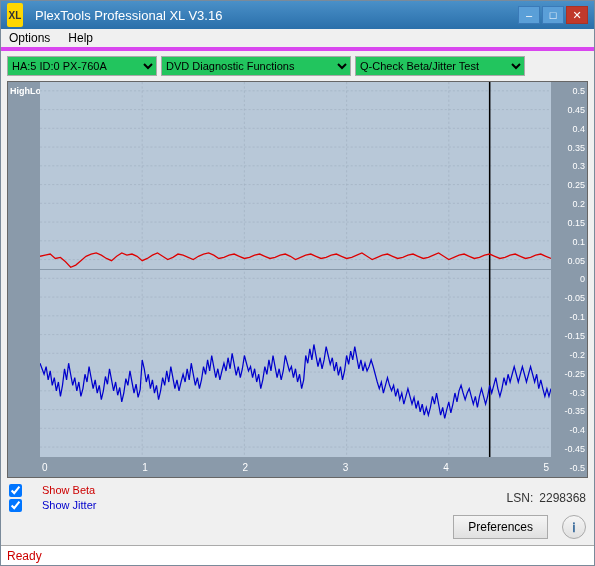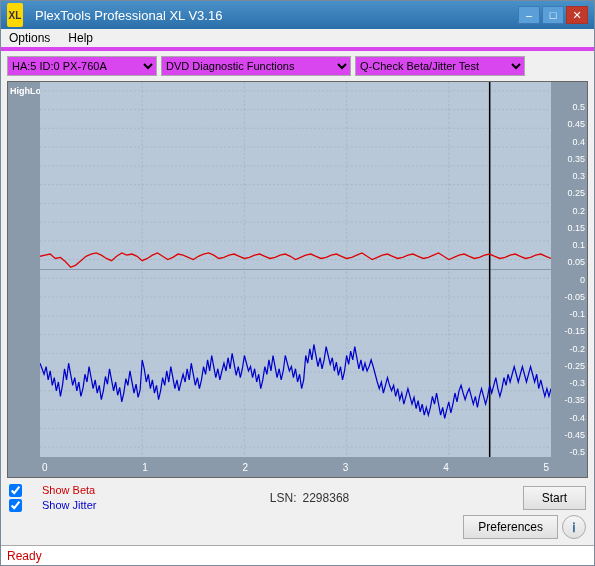--- a/index.html
+++ b/index.html
@@ -89,21 +89,21 @@
       display: flex;
       gap: 4px;
       align-items: center;
       flex-shrink: 0;
       height: 30px;
     }
     .toolbar select {
       height: 20px;
       font-size: 11px;
       border: 1px solid #aaa;
-      background: #d946ef;
+      background: #22c55e;
       cursor: pointer;
     }
     .toolbar select:first-child { width: 150px; }
     .toolbar select:nth-child(2) { width: 190px; }
     .toolbar select:nth-child(3) { width: 170px; }
     .chart-area {
       flex: 1;
       background: #8a9aaa;
       margin: 0 6px;
       position: relative;
@@ -126,21 +126,21 @@
     }
     .y-axis-right {
       position: absolute;
       right: 0;
       top: 0;
       bottom: 0;
       width: 36px;
       display: flex;
       flex-direction: column;
       justify-content: space-between;
-      padding: 20px 2px;
+      padding: 4px 2px;
       font-size: 9px;
       color: white;
       text-align: right;
     }
     .chart-plot {
       position: absolute;
       left: 32px;
       right: 36px;
       top: 0;
       bottom: 20px;
@@ -183,21 +183,21 @@
     }
     .bottom-row1 {
       display: flex;
       align-items: center;
       justify-content: space-between;
     }
     .bottom-row2 {
       display: flex;
       align-items: center;
       justify-content: flex-end;
-      gap: 4px;
+      gap: 14px;
     }
     .checkbox-row {
       display: flex;
       flex-direction: column;
       gap: 2px;
     }
     .checkbox-item {
       display: flex;
       align-items: flex-start;
       gap: 20px;
@@ -404,21 +404,20 @@
         </div>
         <div class="checkbox-item">
           <input type="checkbox" checked="" style="">
           <span class="jitter-label">Show Jitter</span>
         </div>
       </div>
       <div class="lsn-info">
         <span>LSN:</span>
         <span>2298368</span>
       </div>
-      <button class="btn-start">Start</button>
     </div>
     <div class="bottom-row2">
       <button class="btn-preferences">Preferences</button>
       <button class="btn-info">ℹ</button>
     </div>
   </div>
 
   <div class="status-bar">
     <span>Ready</span>
   </div>

